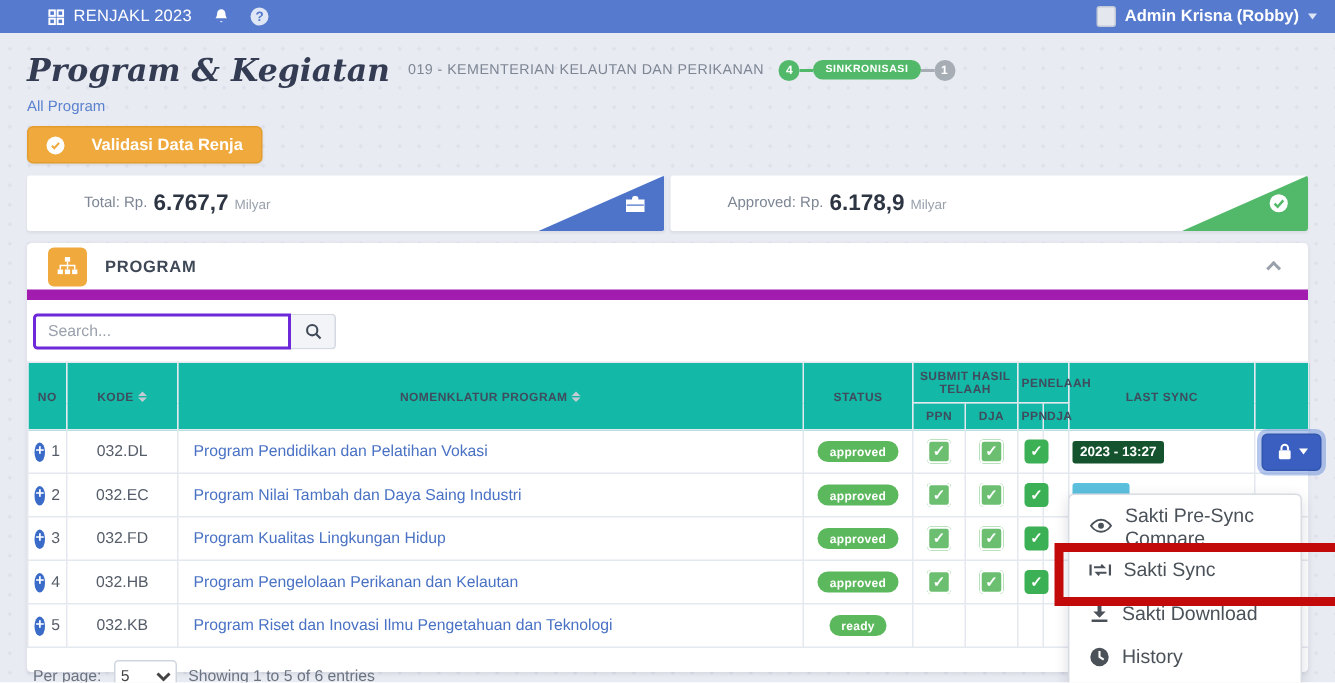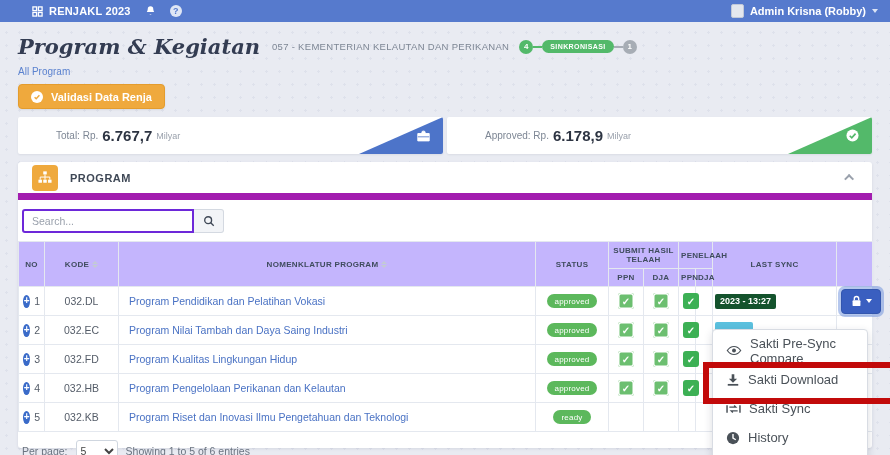--- a/index.html
+++ b/index.html
@@ -7,21 +7,21 @@
   body { font-family:"Liberation Sans", sans-serif; }
   .page { position:relative; width:890px; height:455px; overflow:hidden;
           background-color:#e9ebf2;
           background-image:radial-gradient(#dee1eb 1px, rgba(0,0,0,0) 1.4px);
           background-size:13px 13px; }
 
   
   .navbar { position:absolute; top:0; left:0; right:0; height:22px; background:#567acd;
             display:flex; align-items:center; padding:0 12px; color:#fff; }
   .nav-left { display:flex; align-items:center; gap:14px; }
-  .brand { display:flex; align-items:center; gap:6px; font-size:11px; font-weight:bold; letter-spacing:.2px; cursor:pointer;padding-left:20px; }
+  .brand { display:flex; align-items:center; gap:6px; font-size:11px; font-weight:normal; letter-spacing:.2px; cursor:pointer;padding-left:20px; }
   .grid-ico svg { display:block; }
   .nav-ico { display:flex; align-items:center; cursor:pointer; }
   .q-ico { width:12px; height:12px; border-radius:50%; background:#dfe6f5; color:#567acd;
            font-size:9px; font-weight:bold; display:flex; align-items:center; justify-content:center; cursor:pointer; }
   .q-ico::before { content:"?"; }
   .nav-right { margin-left:auto; display:flex; align-items:center; gap:6px; cursor:pointer; }
   .avatar { width:13px; height:14px; background:#e4e7ee; border:1px solid #c2c9d8; border-radius:2px; }
   .username { font-size:11px; font-weight:600; }
   .caret-down-w { width:0; height:0; border-left:3.5px solid rgba(0,0,0,0); border-right:3.5px solid rgba(0,0,0,0); border-top:4px solid #dce4f6; }
 
@@ -36,21 +36,21 @@
   .c-gray { background:#a7adb5; }
   .flow-line-g { width:9px; height:2px; background:#53b96a; }
   .flow-line-gr { width:9px; height:2px; background:#a7adb5; }
   .flow-pill { background:#53b96a; color:#fff; font-size:7px; font-weight:bold; letter-spacing:.4px;
                padding:3px 8px; border-radius:9px; }
 
   .breadcrumb { position:absolute; top:66px; left:18px; font-size:10px; color:#5b82cf; text-decoration:none; cursor:pointer; }
 
   .validate-btn { position:absolute; top:84px; left:18px; height:25px; background:#efa93d; border:1px solid #e49c2d;
                   border-radius:4px; color:#fff; font-size:11px; font-weight:bold; display:flex; align-items:center;
-                  gap:8px; padding:0 12px; cursor:pointer; box-shadow:0 1px 2px rgba(0,0,0,.08); }
+                  gap:18px; padding:0 12px; cursor:pointer; box-shadow:0 1px 2px rgba(0,0,0,.08); }
   .check-circle { width:12px; height:12px; border-radius:50%; background:#fff; display:flex; align-items:center; justify-content:center; }
   .check-circle svg { display:block; }
 
   
   .totals-row { position:absolute; top:117px; left:18px; right:18px; display:flex; gap:4px; }
   .total-card { position:relative; flex:1; height:37px; background:#fff; border-radius:2px;
                 box-shadow:0 1px 2px rgba(40,50,80,.08); overflow:hidden; display:flex; align-items:center; padding-left:38px; }
   .tc-label { font-size:10px; color:#7d8694; margin-right:4px; }
   .tc-value { font-size:15px; font-weight:bold; color:#2d3442; margin-right:4px; }
   .tc-unit { font-size:9px; color:#9aa1ac; }
@@ -72,32 +72,32 @@
   .search-row { display:flex; align-items:center; padding:9px 0 8px 4px; }
   .search-input { width:172px; height:24px; border:2px solid #6d28d9; border-radius:3px 0 0 3px; padding:0 8px;
                   font-size:10.5px; color:#444; font-family:inherit; }
   .search-input::placeholder { color:#9aa1ac; }
   .search-btn { width:30px; height:24px; border:1px solid #d4d9e1; border-left:none; border-radius:0 3px 3px 0;
                 background:#f2f4f7; display:flex; align-items:center; justify-content:center; cursor:pointer; }
 
   
   table { width:100%; border-collapse:collapse; table-layout:fixed; }
   th, td { border:1px solid #e4e8ef; }
-  thead th { background:#c4b5fd; font-size:8px; font-weight:bold; color:#3f4c5e; letter-spacing:.3px;
+  thead th { background:#14b8a6; font-size:8px; font-weight:bold; color:#3f4c5e; letter-spacing:.3px;
              text-align:center; padding:4px 2px; }
   thead tr.group th { height:26px; }
   thead tr.sub th { height:18px; }
   tbody td { height:29px; font-size:10.5px; color:#545c68; text-align:center; padding:0 4px; }
   td.name-cell { text-align:left; padding-left:10px; }
   .prog-link { color:#4a72c4; text-decoration:none; cursor:pointer; }
   .no-cell { display:flex; align-items:center; justify-content:center; gap:4px; }
   .plus-circle { width:13px; height:13px; border-radius:50%; background:#3a6bc9; color:#fff; font-size:10px; font-weight:bold;
                  display:flex; align-items:center; justify-content:center; cursor:pointer; line-height:1; }
   .plus-circle::before { content:"+"; margin-top:-1px; }
-  .status-badge { display:inline-block; background:#5cb85c; color:#fff; font-size:8px; font-weight:normal;
+  .status-badge { display:inline-block; background:#5cb85c; color:#fff; font-size:8px; font-weight:bold;
                   padding:2.5px 8px; border-radius:8px; letter-spacing:.2px; }
   .chk { display:inline-flex; width:16px; height:16px; border-radius:3px; color:#fff; font-size:10px; font-weight:bold;
          align-items:center; justify-content:center; }
   .chk::before { content:"\2713"; }
   .chk-light { background:#6cbf70; box-shadow:inset 0 0 0 1.5px #fff, inset 0 0 0 3px #6cbf70; }
   .chk-dark { background:#3cb054; }
   .sync-badge { display:inline-block; background:#14532d; color:#fff; font-size:9px; font-weight:bold;
                 padding:2.5px 5px; border-radius:2px; white-space:nowrap; }
   .sync-cell { text-align:left; padding-left:2px; }
   .badge-sliver { display:inline-block; background:#5bc0de; width:38px; height:14px; border-radius:2px; }
@@ -164,21 +164,21 @@
     </div>
     <div class="nav-right">
       <span class="avatar"></span>
       <span class="username">Admin Krisna (Robby)</span>
       <span class="caret-down-w"></span>
     </div>
   </div>
 
   <div class="page-header">
     <span class="title">Program &amp; Kegiatan</span>
-    <span class="subtitle">057 - KEMENTERIAN KELAUTAN DAN PERIKANAN</span>
+    <span class="subtitle">019 - KEMENTERIAN KELAUTAN DAN PERIKANAN</span>
     <span class="flow">
       <span class="flow-circle c-green">4</span>
       <span class="flow-line-g"></span>
       <span class="flow-pill">SINKRONISASI</span>
       <span class="flow-line-gr"></span>
       <span class="flow-circle c-gray">1</span>
     </span>
   </div>
 
   <a class="breadcrumb">All Program</a>
@@ -393,32 +393,32 @@
 
   <div class="dropdown-menu">
     <div class="menu-item">
       <svg width="16" height="13" viewBox="0 0 18 14">
           <path d="M1.5 7s3-4.5 7.5-4.5S16.5 7 16.5 7 13.5 11.5 9 11.5 1.5 7 1.5 7z" fill="none" stroke="#4a5158" stroke-width="1.4"></path>
           <circle cx="9" cy="7" r="2.2" fill="#4a5158"></circle>
         </svg>
       <span>Sakti Pre-Sync Compare</span>
     </div>
     <div class="menu-item">
+      <svg width="15" height="12" viewBox="0 0 16 13">
+          <path d="M1 2.5v8M15 2.5v8" stroke="#4a5158" stroke-width="1.6"></path>
+          <path d="M3.5 4.5h7L8.7 2.7M12.5 8.5h-7l1.8 1.8" fill="none" stroke="#4a5158" stroke-width="1.4"></path>
+        </svg>
+      <span>Sakti Sync</span>
+    </div>
+    <div class="menu-item">
       <svg width="14" height="14" viewBox="0 0 16 16">
           <path d="M6.5 1.5h3v5h3.2L8 11.2 3.3 6.5h3.2z" fill="#4a5158"></path>
           <path d="M2 12.5h12v2H2z" fill="#4a5158"></path>
         </svg>
       <span>Sakti Download</span>
-    </div>
-    <div class="menu-item">
-      <svg width="15" height="12" viewBox="0 0 16 13">
-          <path d="M1 2.5v8M15 2.5v8" stroke="#4a5158" stroke-width="1.6"></path>
-          <path d="M3.5 4.5h7L8.7 2.7M12.5 8.5h-7l1.8 1.8" fill="none" stroke="#4a5158" stroke-width="1.4"></path>
-        </svg>
-      <span>Sakti Sync</span>
     </div>
     <div class="menu-item">
       <svg width="14" height="14" viewBox="0 0 16 16">
           <circle cx="8" cy="8" r="7" fill="#4a5158"></circle>
           <path d="M8 3.5V8l3.2 2" fill="none" stroke="#fff" stroke-width="1.6"></path>
         </svg>
       <span>History</span>
     </div>
   </div>
 

